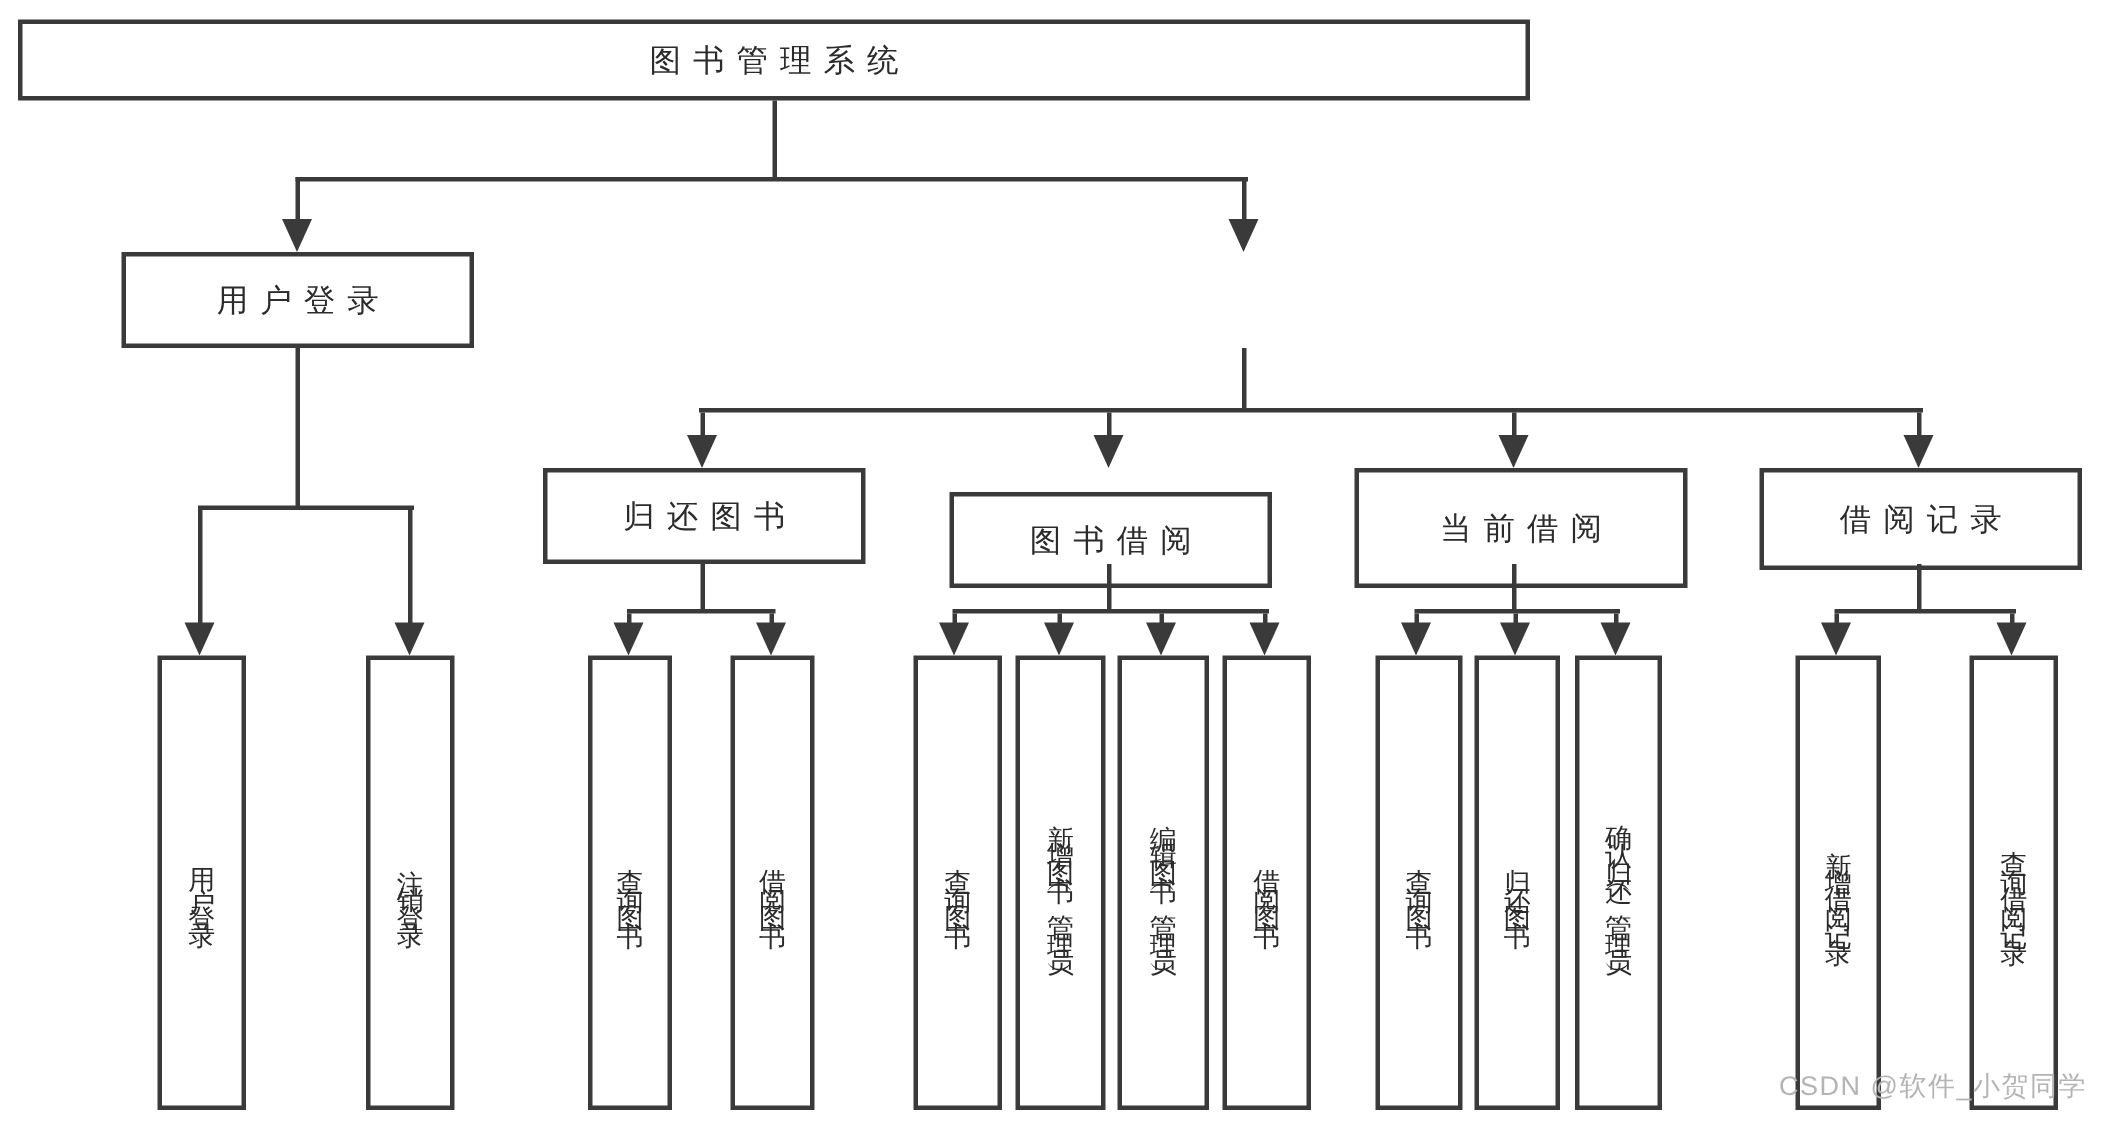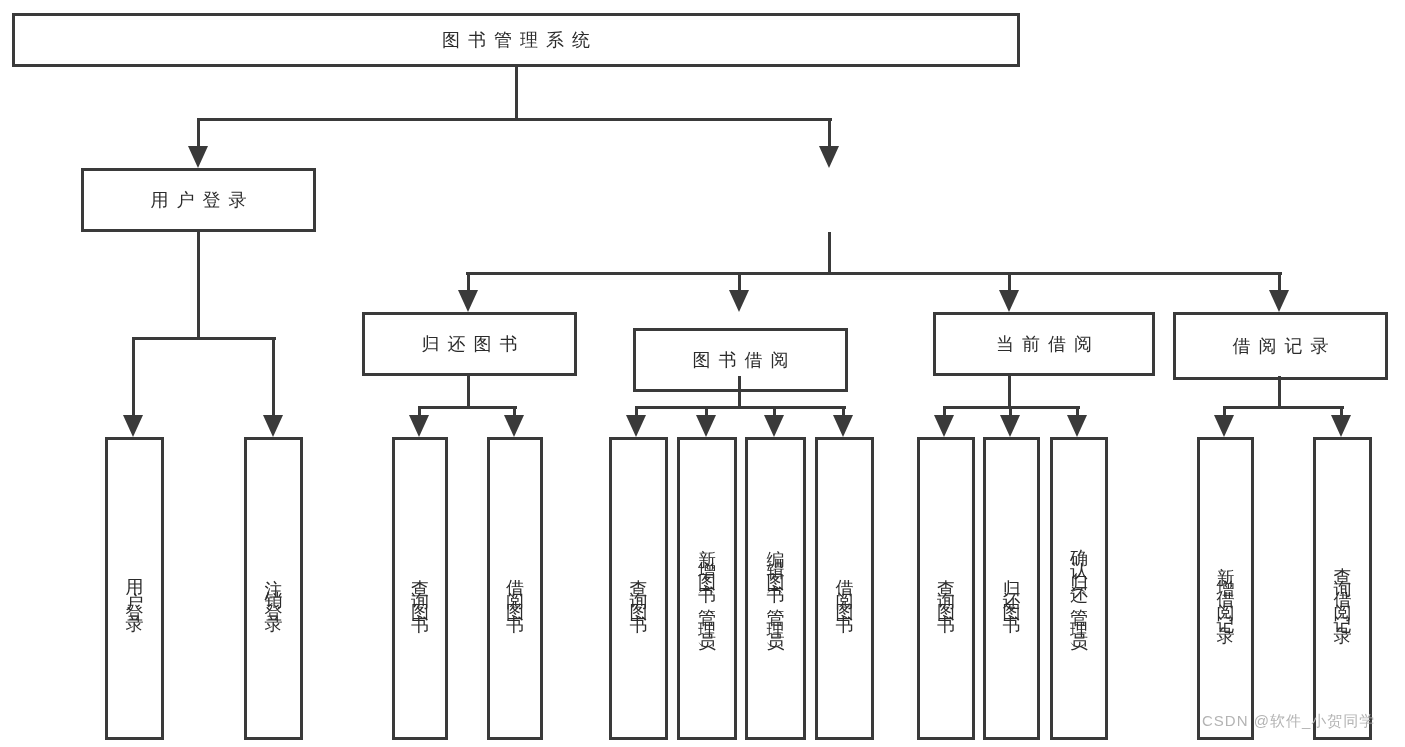--- a/index.html
+++ b/index.html
@@ -16,21 +16,21 @@
     overflow:hidden;
   }
   
   .box{
     position:absolute;
     box-sizing:border-box;
     border:3px solid var(--line);
     background:#ffffff;
     display:flex;align-items:center;justify-content:center;
     color:var(--text);
-    font-size:18px;
+    font-size:21px;
     letter-spacing:8px;
     text-indent:8px;
     white-space:nowrap;
   }
   
   .vbox{
     position:absolute;
     box-sizing:border-box;
     border:3px solid var(--line);
     background:#ffffff;
@@ -56,25 +56,24 @@
   .arrow::after{
     content:"";position:absolute;left:0;bottom:0;width:0;height:0;
     border-left:10.5px solid transparent;
     border-right:10.5px solid transparent;
     border-top:22px solid var(--line);
   }
   .watermark{
     position:absolute;
     left:1186px;top:712px;
     color:var(--wm);
-    font-size:15px;
+    font-size:18px;
     letter-spacing:1px;
     white-space:nowrap;
     z-index:5;
-    margin-left:16px;
   }
 </style>
 </head>
 <body>
 
 <div class="canvas">
 
   <div class="box" style="left:12px;top:13px;width:1008px;height:54px;">
     <span>图书管理系统</span>
   </div>
@@ -99,21 +98,21 @@
   <div class="arrow" style="left:729px;top:275px;height:37px;"></div>
   <div class="arrow" style="left:999px;top:275px;height:37px;"></div>
   <div class="arrow" style="left:1269px;top:275px;height:37px;"></div>
 
   <div class="box" style="left:362px;top:312px;width:215px;height:64px;">
     <span>归还图书</span>
   </div>
   <div class="box" style="left:633px;top:328px;width:215px;height:64px;">
     <span>图书借阅</span>
   </div>
-  <div class="box" style="left:903px;top:312px;width:222px;height:64px;margin-left:30px;">
+  <div class="box" style="left:903px;top:312px;width:222px;height:80px;">
     <span>当前借阅</span>
   </div>
   <div class="box" style="left:1173px;top:312px;width:215px;height:68px;">
     <span>借阅记录</span>
   </div>
 
   <div class="vl" style="left:467px;top:376px;height:32px;"></div>
   <div class="hl" style="left:418px;top:406px;width:99px;"></div>
   <div class="arrow" style="left:409px;top:409px;height:28px;"></div>
   <div class="arrow" style="left:504px;top:409px;height:28px;"></div>

